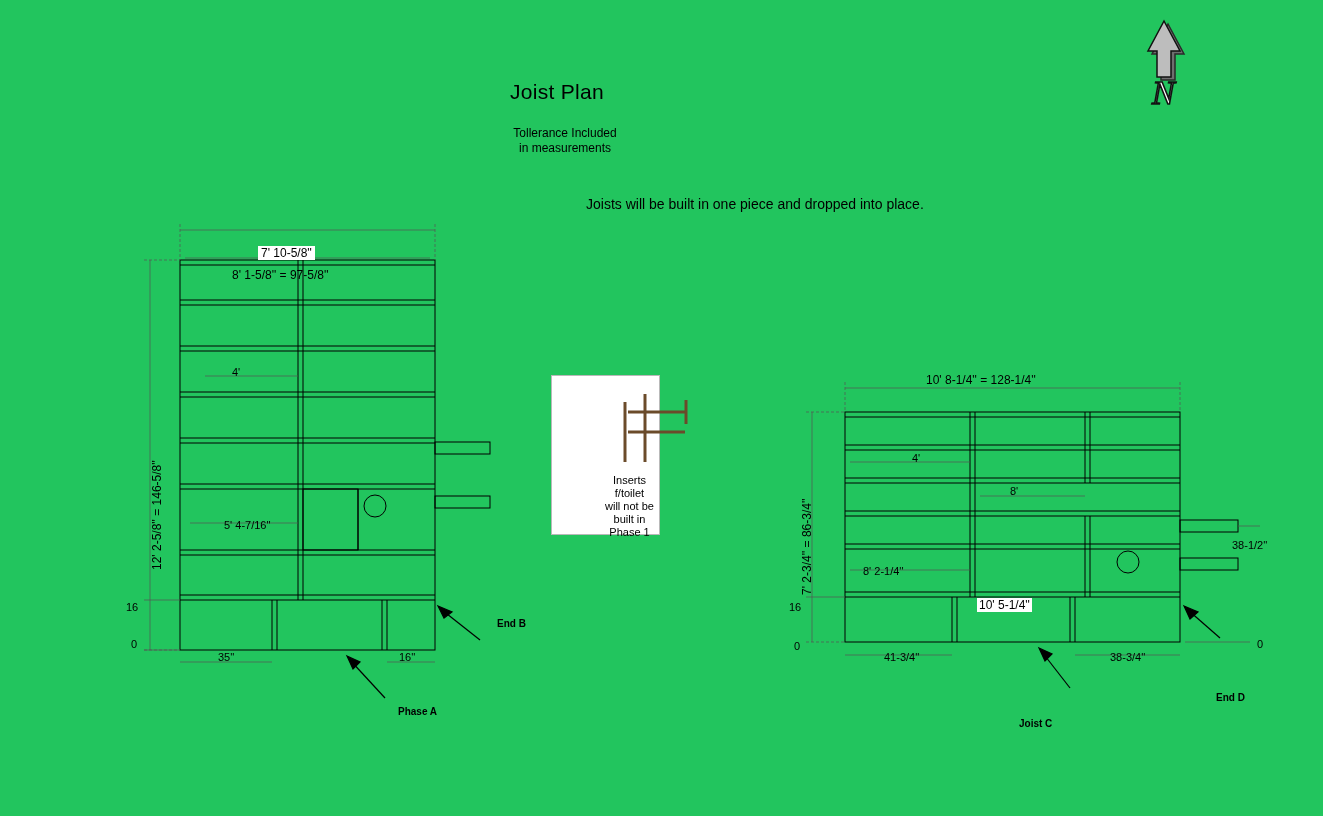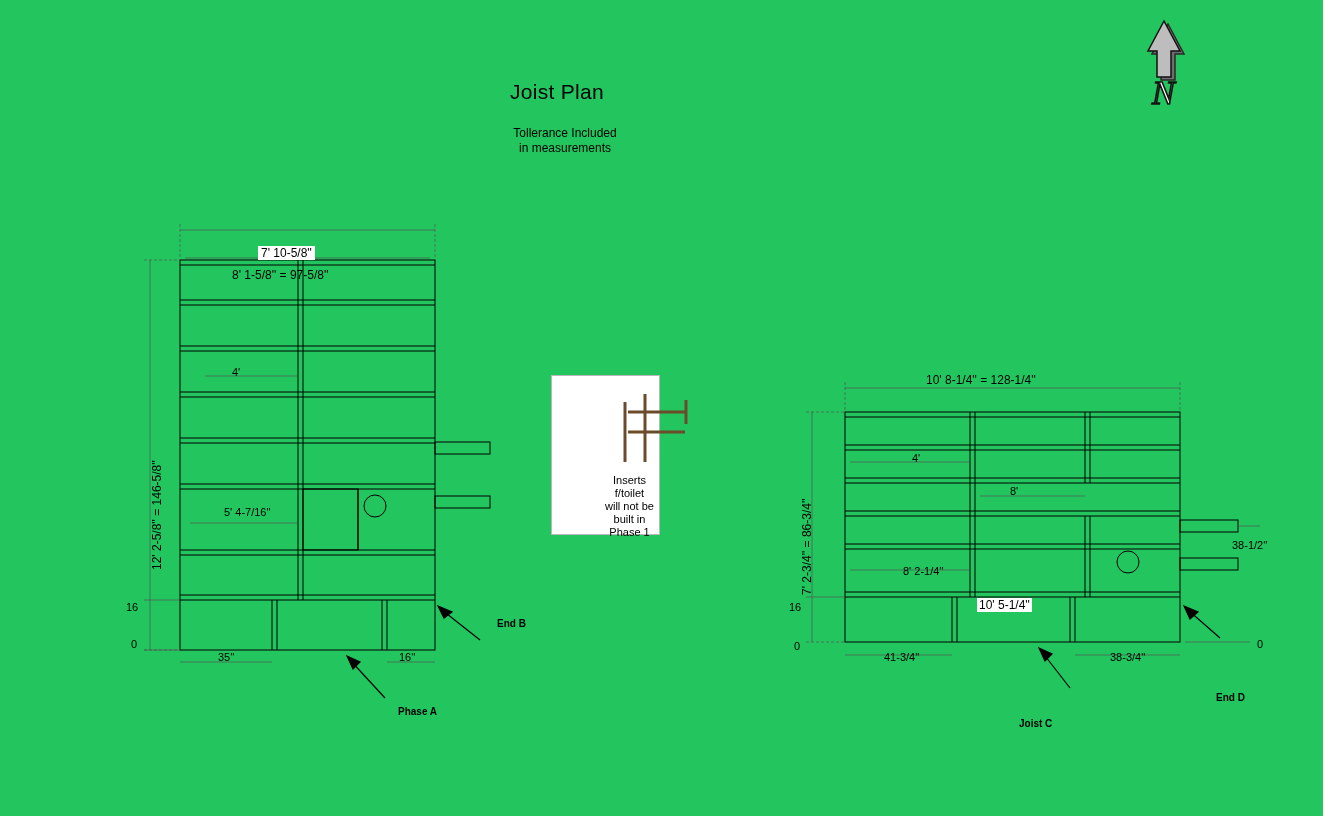--- a/index.html
+++ b/index.html
@@ -69,20 +69,21 @@
 </head>
 <body>
 
 <div id="page">
 
   <div class="abs ttl" style="left:510px; top:80px;">Joist Plan</div>
 
   <div class="abs sub" style="left:480px; top:126px; width:170px;">Tollerance Included</div>
   <div class="abs sub" style="left:480px; top:141px; width:170px;">in measurements</div>
 
+  <div class="abs note" style="left:586px; top:196px;">Joists will be built in one piece and dropped into place.</div>
 
   <div class="abs" style="left:1128px; top:18px;">
     <svg class="north" viewBox="0 0 80 90">
       <g>
         <polygon points="40,6 56,36 47,36 47,62 33,62 33,36 24,36" fill="#6e6e6e" stroke="#2a2a2a" stroke-width="1.5"></polygon>
         <polygon points="36,3 52,33 43,33 43,59 29,59 29,33 20,33" fill="#bdbdbd" stroke="#111111" stroke-width="1.5"></polygon>
       </g>
       <text x="24" y="86" font-family="Liberation Serif, serif" font-size="34" font-style="italic" fill="#ffffff" stroke="#111111" stroke-width="1.6">N</text>
     </svg>
   </div>
@@ -157,21 +158,21 @@
       </g>
     </svg>
   </div>
 
   <div class="abs dim" style="left:232px; top:220px;margin-top:48px;">8' 1-5/8'' = 97-5/8''</div>
   <div class="abs dim" style="left:258px; top:246px; background:#ffffff; padding:0 3px;">7' 10-5/8''</div>
 
   <div class="abs vert" style="left:150px; top:570px;">12' 2-5/8'' = 146-5/8''</div>
 
   <div class="abs dim-sm" style="left:232px; top:366px;">4'</div>
-  <div class="abs dim-sm" style="left:214px; top:506px;padding-left:10px;">5' 4-7/16''</div>
+  <div class="abs dim-sm" style="left:214px; top:519px;padding-left:10px;">5' 4-7/16''</div>
 
   <div class="abs dim-sm" style="left:126px; top:601px;">16</div>
   <div class="abs dim-sm" style="left:131px; top:638px;">0</div>
 
   <div class="abs dim-sm" style="left:218px; top:651px;">35''</div>
   <div class="abs dim-sm" style="left:399px; top:651px;">16''</div>
 
   <div class="abs lbl-bold" style="left:497px; top:618px;">End B</div>
   <div class="abs lbl-bold" style="left:398px; top:706px;">Phase A</div>
 
@@ -251,21 +252,21 @@
       </g>
     </svg>
   </div>
 
   <div class="abs dim" style="left:926px; top:373px;">10' 8-1/4'' = 128-1/4''</div>
 
   <div class="abs vert" style="left:800px; top:595px;">7' 2-3/4'' = 86-3/4''</div>
 
   <div class="abs dim-sm" style="left:912px; top:452px;">4'</div>
   <div class="abs dim-sm" style="left:1010px; top:485px;">8'</div>
-  <div class="abs dim-sm" style="left:903px; top:565px;">8' 2-1/4''</div>
+  <div class="abs dim-sm" style="left:863px; top:565px;">8' 2-1/4''</div>
   <div class="abs dim" style="left:977px; top:598px; background:#ffffff; padding:0 2px;">10' 5-1/4''</div>
 
   <div class="abs dim-sm" style="left:1232px; top:539px;">38-1/2''</div>
 
   <div class="abs dim-sm" style="left:789px; top:601px;">16</div>
   <div class="abs dim-sm" style="left:794px; top:640px;">0</div>
   <div class="abs dim-sm" style="left:1257px; top:638px;">0</div>
 
   <div class="abs dim-sm" style="left:884px; top:651px;">41-3/4''</div>
   <div class="abs dim-sm" style="left:1110px; top:651px;">38-3/4''</div>

